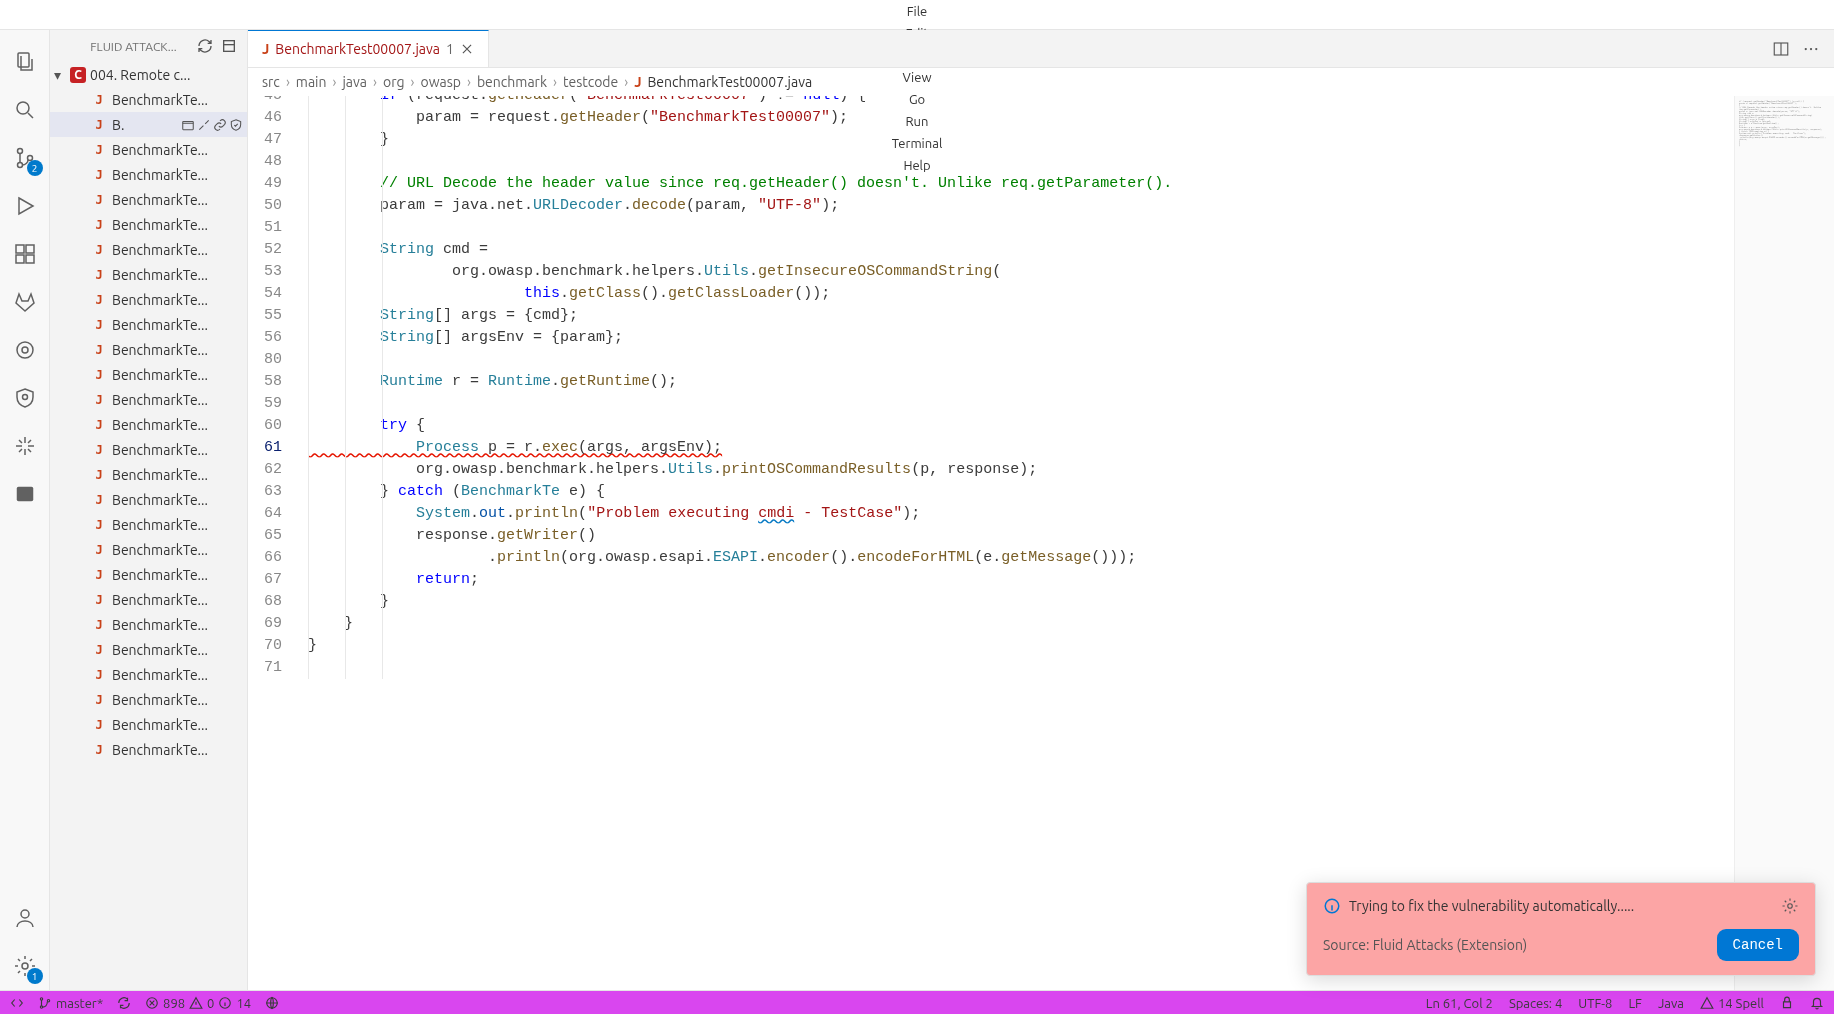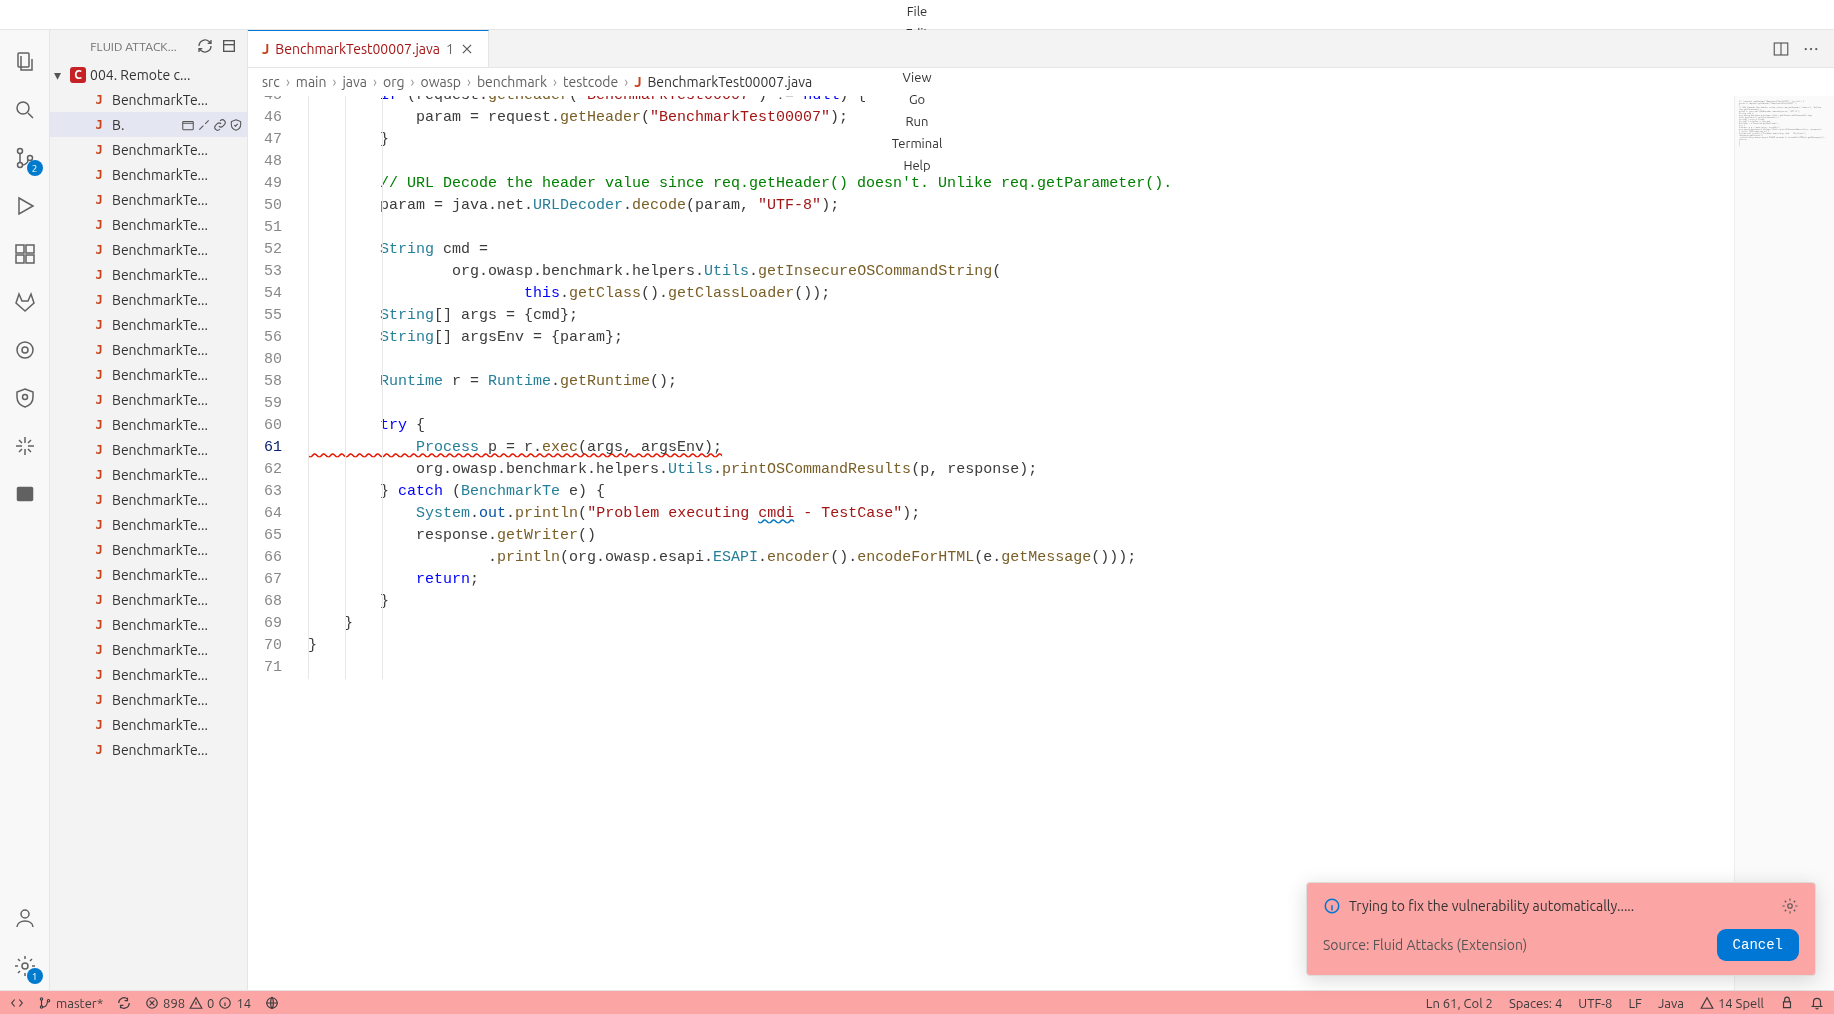--- a/index.html
+++ b/index.html
@@ -227,21 +227,21 @@
   border:none;
   padding: 8px 16px;
   border-radius:9px;
   font-size:14px;
   cursor:pointer;
   font-family:Liberation Mono, monospace;
 }
 
 .statusbar {
   height: 24px;
-  background: #fca5a5;
+  background: #d946ef;
   border-top: 1px solid #e5e5e5;
   display: flex;
   align-items: center;
   font-size: 13px;
   color: #3b3b3b;
   padding: 0 10px;
   gap: 14px;
 }
 .statusbar .right { margin-left:auto; display:flex; gap:16px; align-items:center; }
 .statusbar-item { display:flex; align-items:center; gap:4px; cursor:pointer; }

